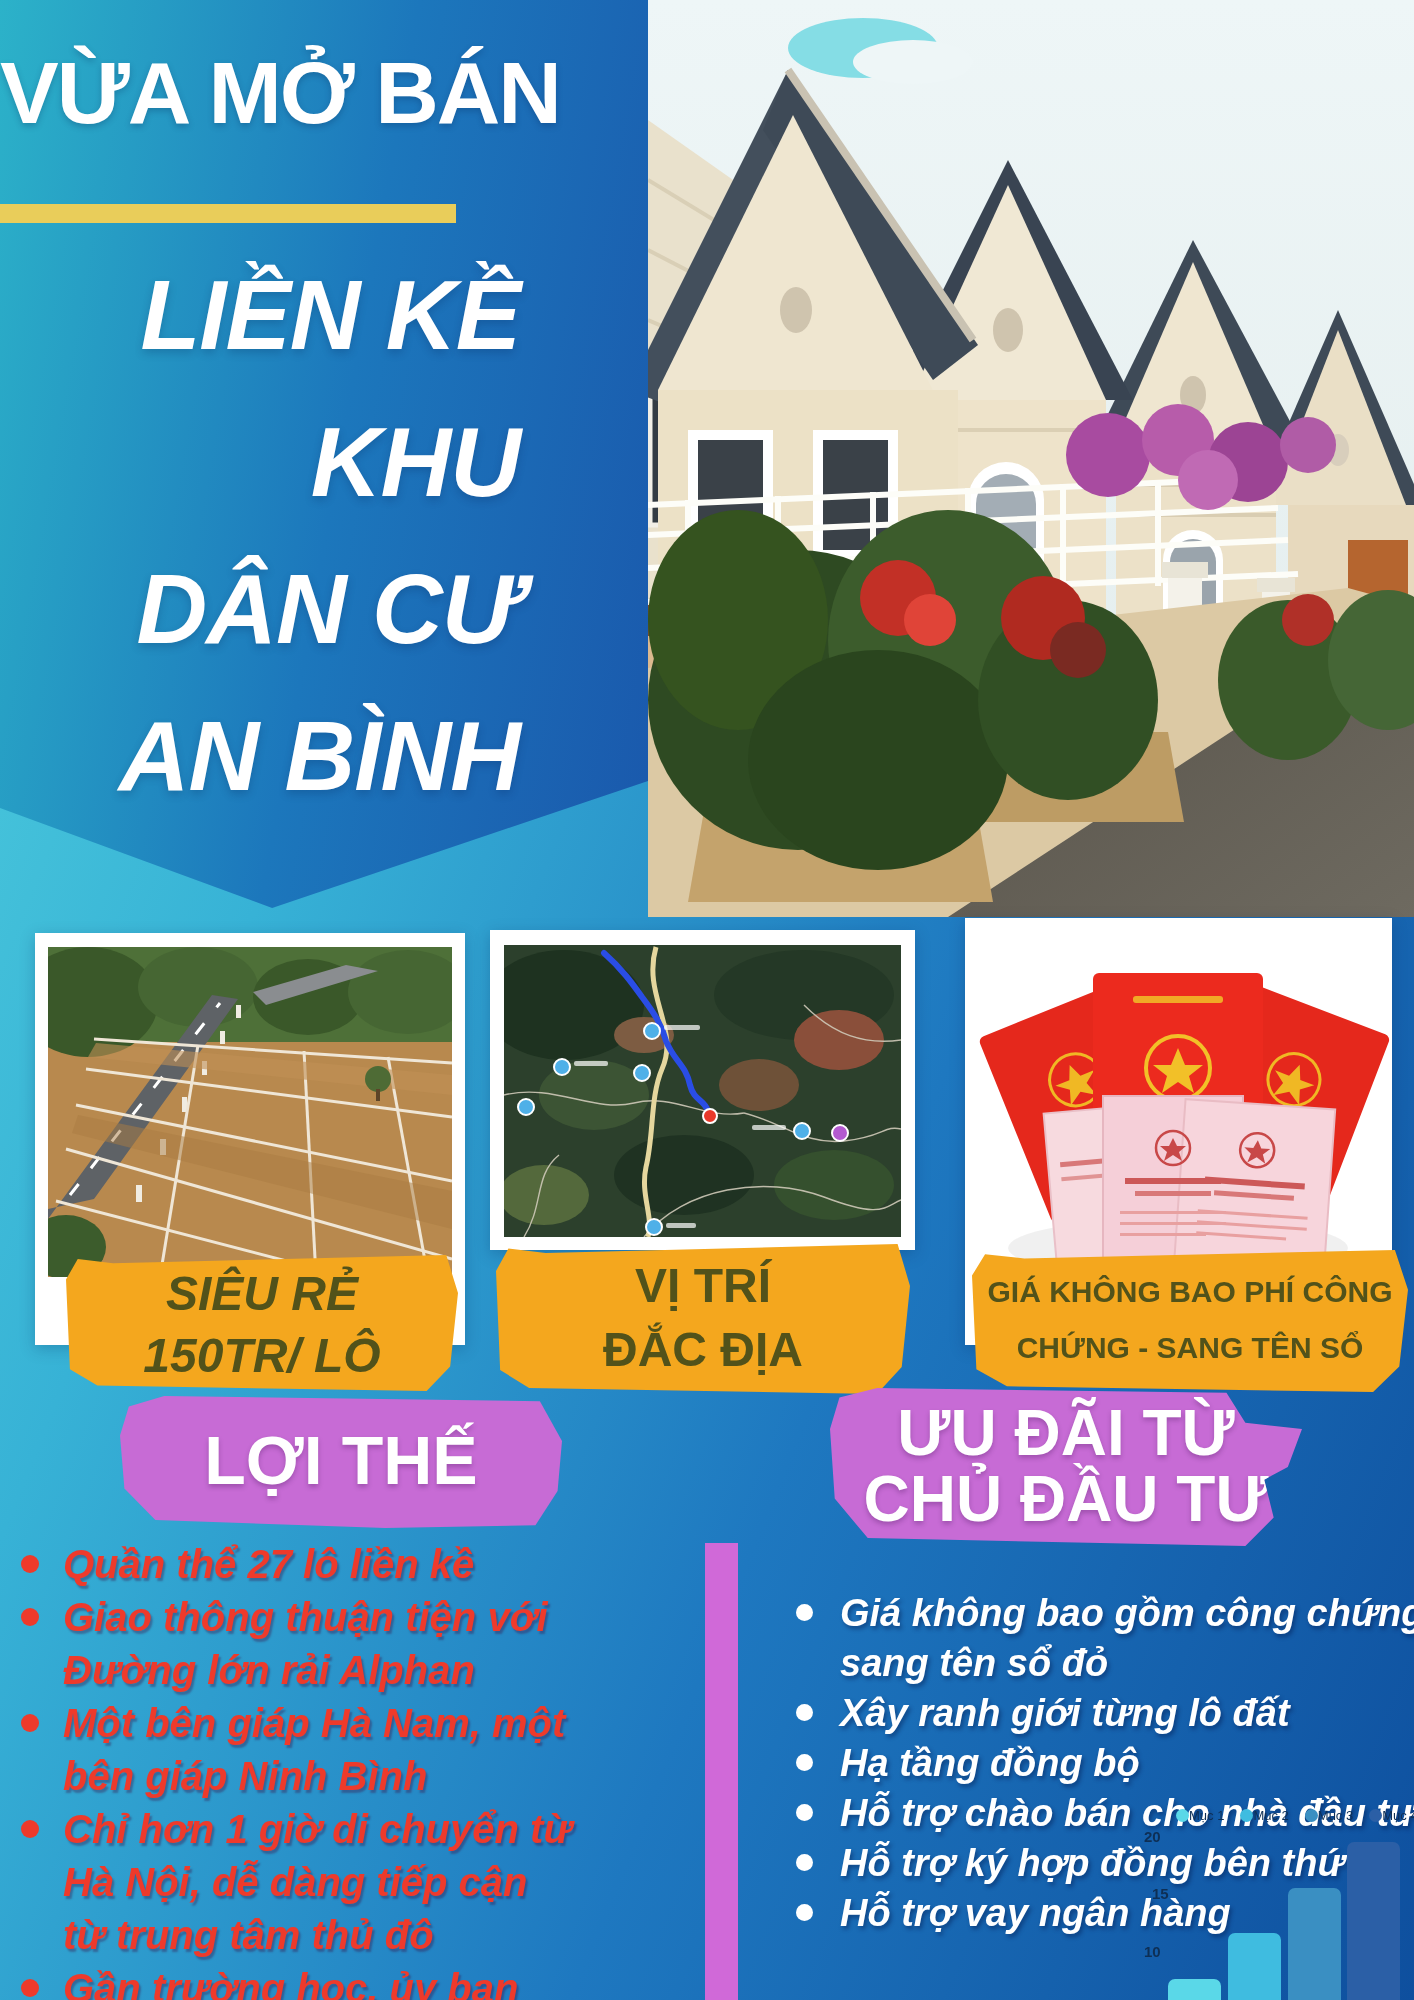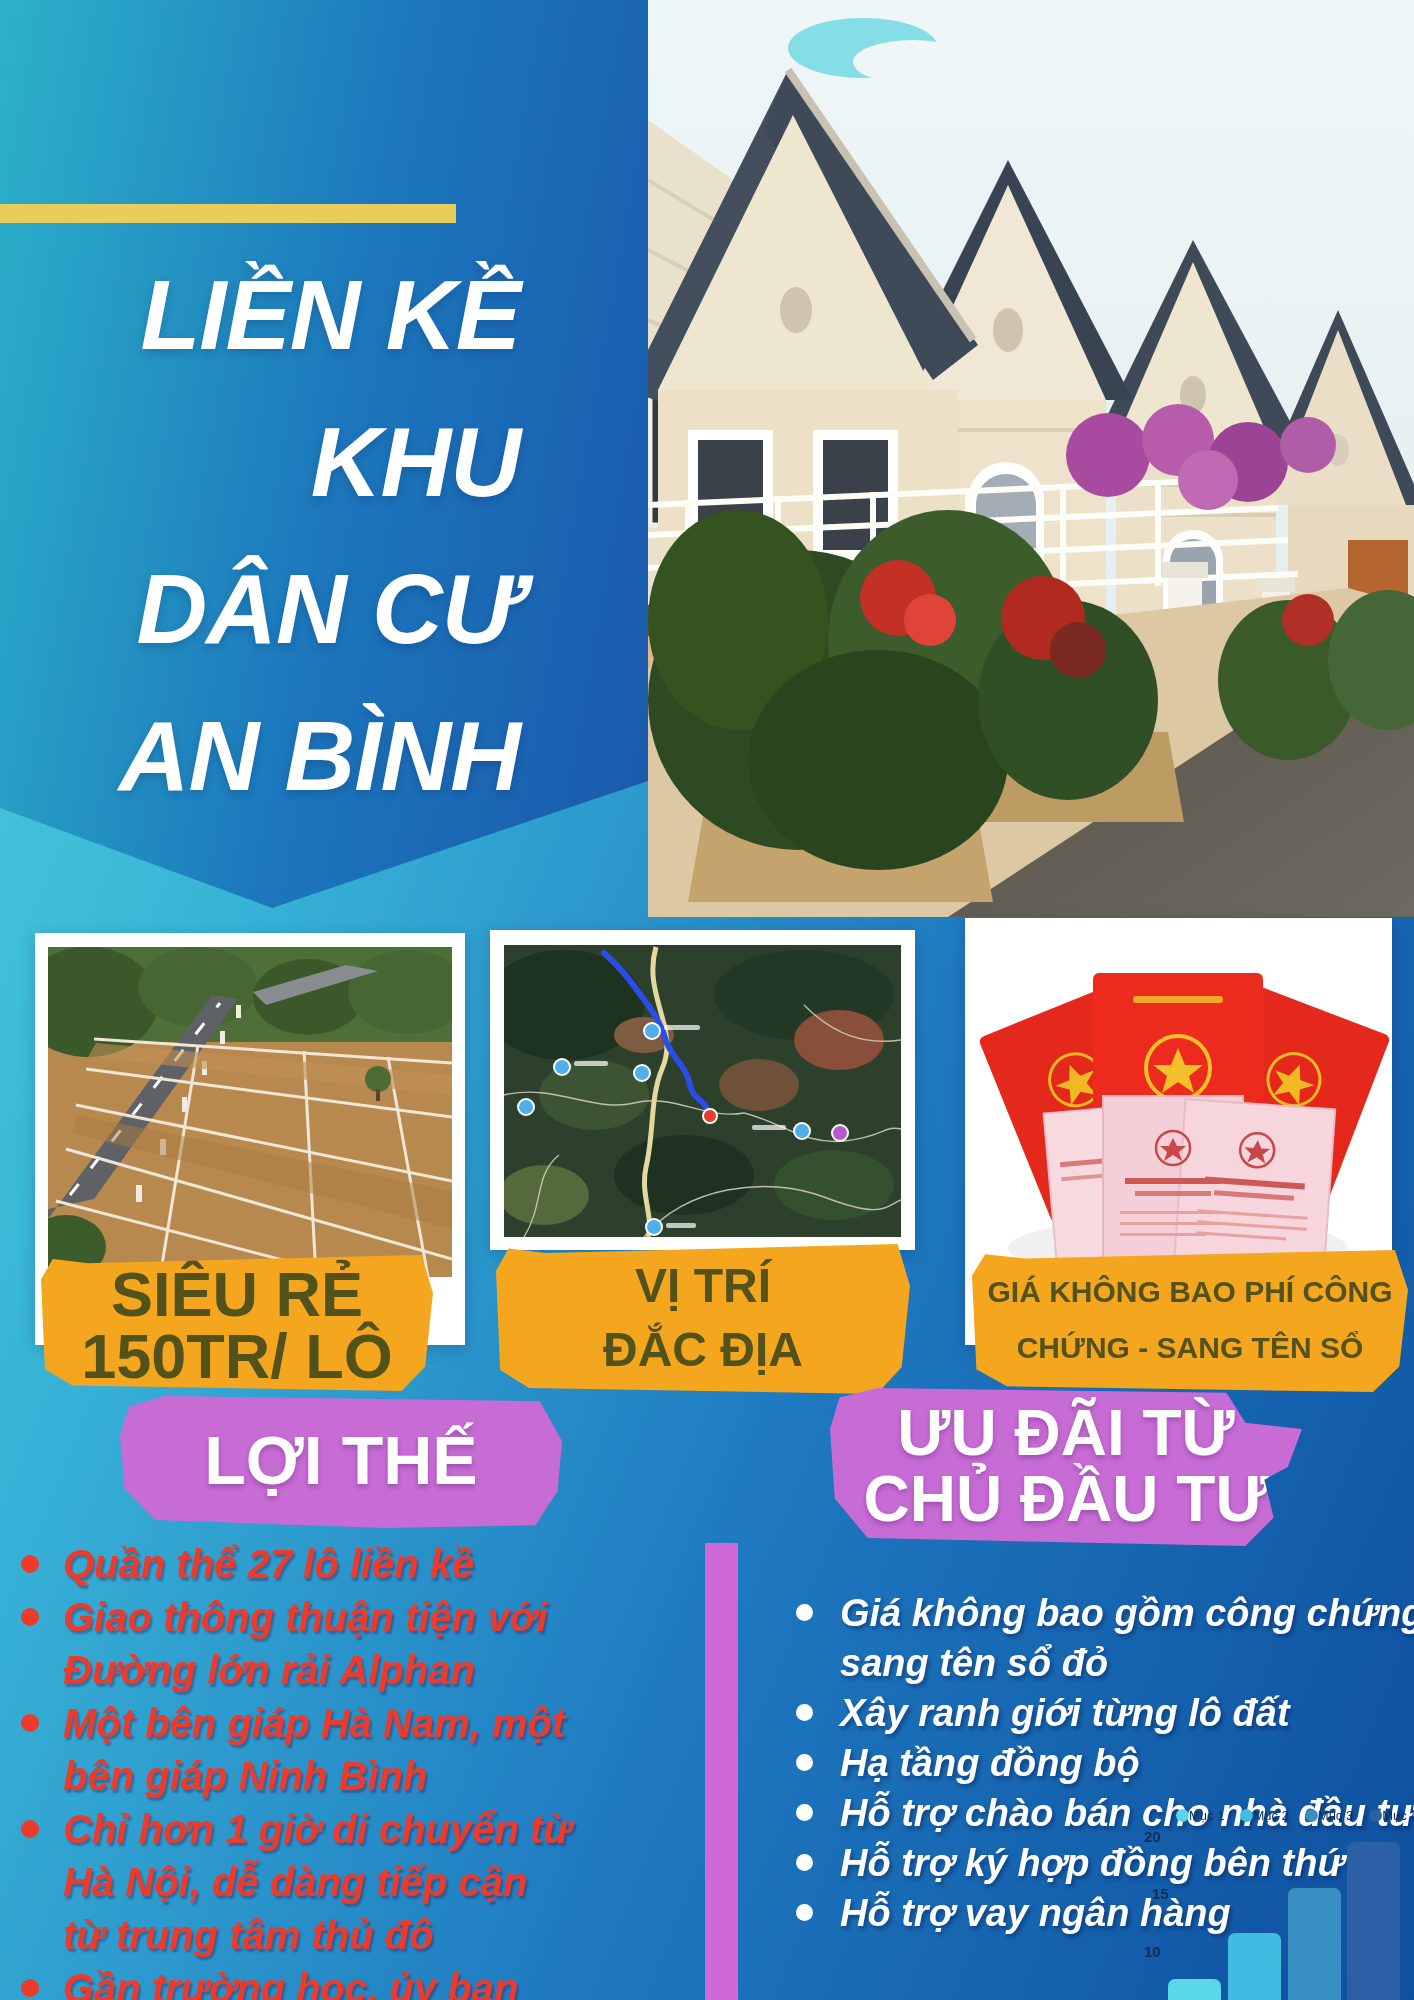--- a/index.html
+++ b/index.html
@@ -36,21 +36,21 @@
   .panel-map svg { position:absolute; left:14px; top:15px; }
   .panel-books { left:965px; top:918px; width:427px; height:427px; }
   .panel-books svg { position:absolute; left:0; top:0; }
   
   .banner {
     position:absolute; background:#f4a71e; color:#52521a; text-align:center;
     font-weight:bold;
     clip-path:polygon(0% 18%,3% 3%,12% 6%,97% 0%,100% 28%,98% 82%,92% 100%,8% 96%,1% 84%);
   }
   .banner .l1, .banner .l2 { display:block; }
-  .banner-plots { left:41px; top:1255px; width:392px; height:136px; font-size:63px; line-height:62px; padding-top:8px; }
+  .banner-plots { left:66px; top:1255px; width:392px; height:136px; font-size:48px; line-height:62px; padding-top:8px;font-style:italic; }
   .banner-map   { left:496px; top:1244px; width:414px; height:150px; font-size:48px; line-height:64px; padding-top:10px; }
   .banner-books { left:972px; top:1250px; width:436px; height:142px; font-size:30px; line-height:56px; padding-top:14px; }
   .brush {
     position:absolute; background:#c76bd5; color:#fff; font-weight:bold; text-align:center;
     clip-path:polygon(0% 30%,2% 8%,10% 0%,95% 4%,100% 34%,99% 72%,94% 98%,60% 100%,8% 94%,1% 70%);
     text-shadow:0 3px 5px rgba(40,0,60,.25);
   }
   .brush-loithe { left:120px; top:1396px; width:442px; height:132px; font-size:68px; line-height:128px; }
   .brush-uudai  { left:830px; top:1388px; width:472px; height:158px; font-size:64px; line-height:66px; padding-top:12px;
     clip-path:polygon(0% 26%,2% 6%,10% 0%,84% 3%,88% 22%,100% 26%,97% 50%,92% 58%,94% 82%,88% 100%,8% 95%,1% 70%);
@@ -201,20 +201,21 @@
       <ellipse cx="740" cy="660" rx="60" ry="70" fill="#456636"></ellipse>
       <circle cx="250" cy="598" r="38" fill="#c23026"></circle>
         <circle cx="282" cy="620" r="26" fill="#e04438"></circle>
       <circle cx="395" cy="618" r="42" fill="#b02a20"></circle>
         <circle cx="430" cy="650" r="28" fill="#7a2a22"></circle>
       <circle cx="660" cy="620" r="26" fill="#b03028"></circle>
     </g>
   </svg>
 
   <div class="header-block">
+    <div class="badge">VỪA MỞ BÁN</div>
     <div class="divider"></div>
     <div class="main-title">
       <span>LIỀN KỀ</span>
       <span>KHU</span>
       <span>DÂN CƯ</span>
       <span>AN BÌNH</span>
     </div>
   </div>
 
   <div class="panel panel-plots">

